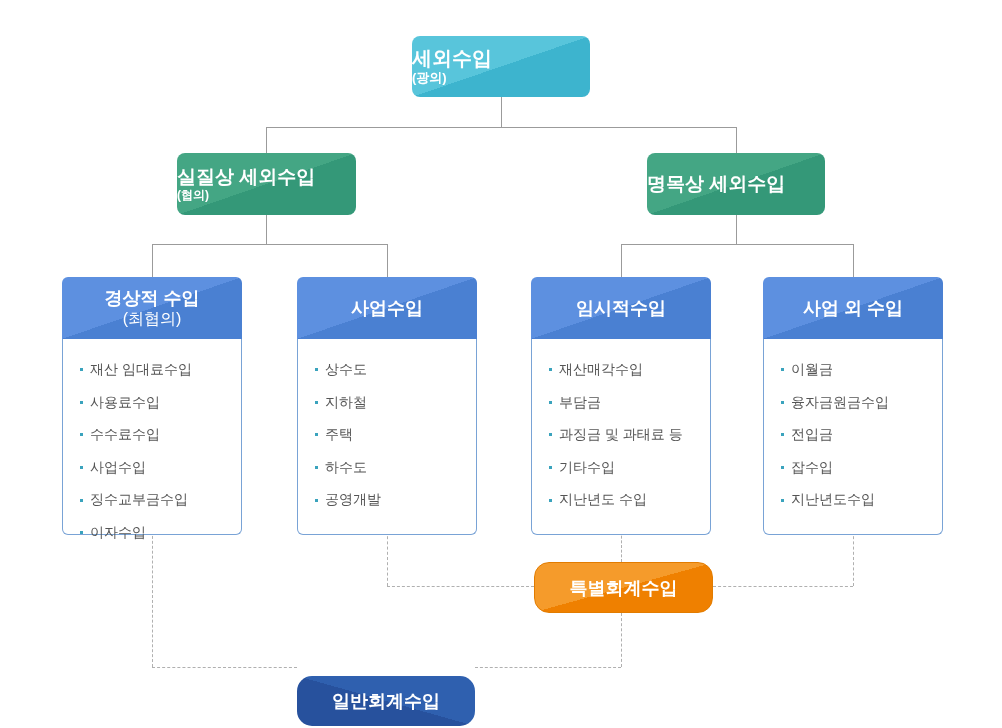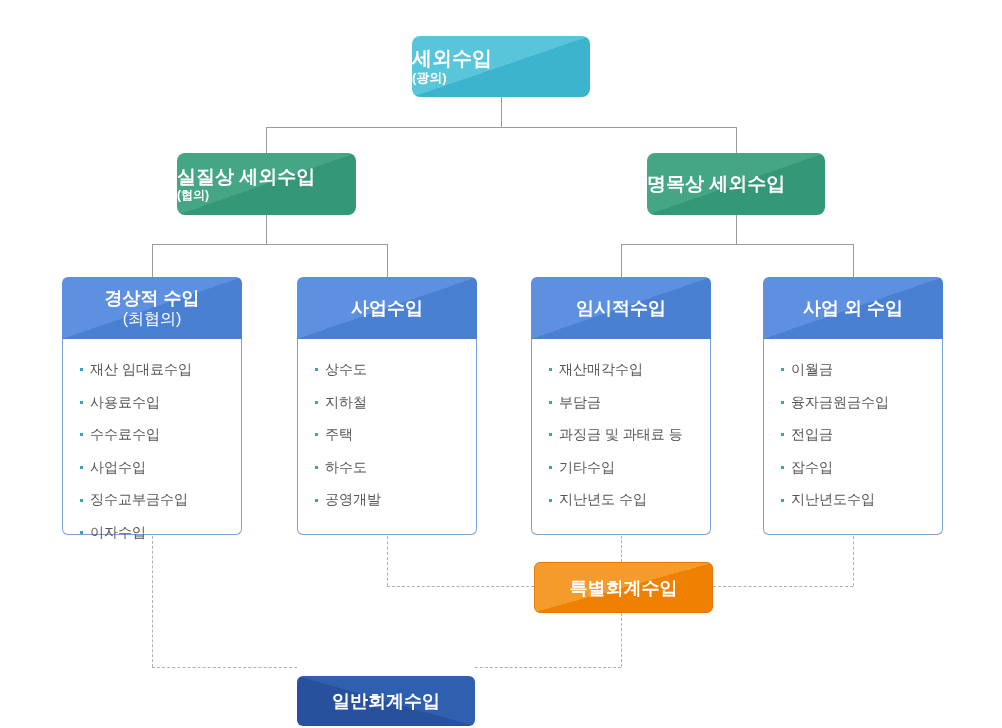--- a/index.html
+++ b/index.html
@@ -31,21 +31,21 @@
   .col-header .t{font-weight:bold;font-size:18px;line-height:1.15;}
   .col-header .s{font-size:16px;font-weight:normal;line-height:1.2;}
   .col-body{box-sizing:border-box;background:#fff;border:1px solid #79a3d6;border-top:none;
             border-radius:0 0 6px 6px;height:196px;padding:21px 12px 0 15px;}
   .item{display:flex;align-items:center;margin-bottom:13px;}
   .bullet{width:3px;height:3px;background:#3aa3bd;margin:0 7px 0 2px;flex:none;}
   .item-text{font-size:14px;color:#555;line-height:1.4;white-space:nowrap;}
 
   
   .sum{position:absolute;display:flex;align-items:center;justify-content:center;color:#fff;
-       font-weight:bold;font-size:18px;border-radius:6px;}
+       font-weight:bold;font-size:18px;border-radius:15px;}
   .orange-box{background:linear-gradient(to bottom right,#f59b2b 0 50%,#ef8000 50% 100%);
               border:1px solid #e27c00;box-sizing:border-box;}
   .navy-box{background:linear-gradient(to top right,#27519d 0 50%,#2f60af 50% 100%);}
 </style>
 </head>
 <body>
 
 <div class="canvas">
 
   <div class="vline" style="left:501px;top:97px;height:30px;"></div>

